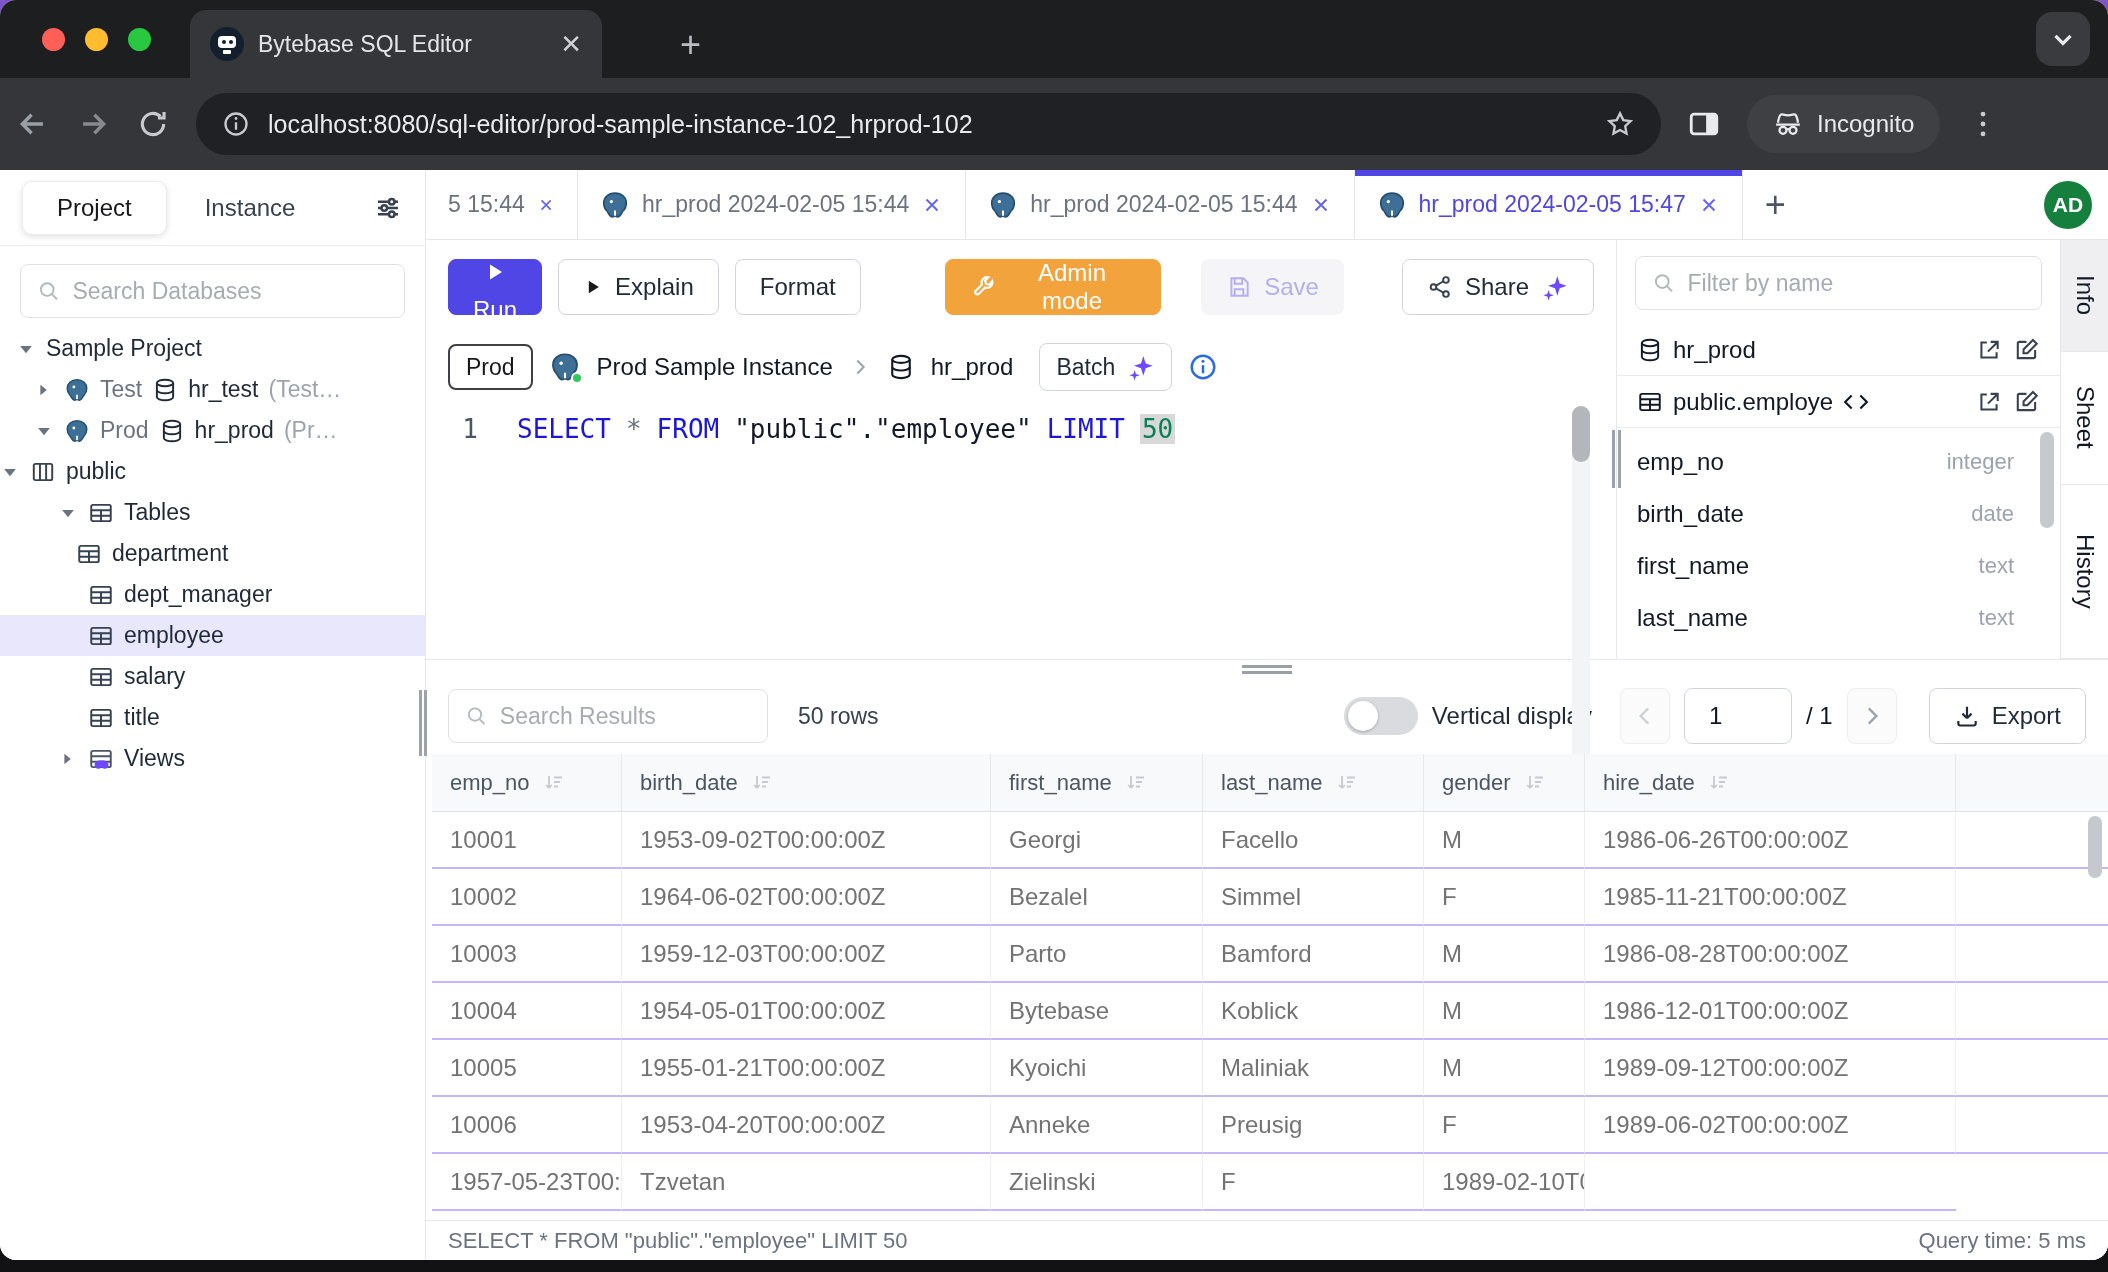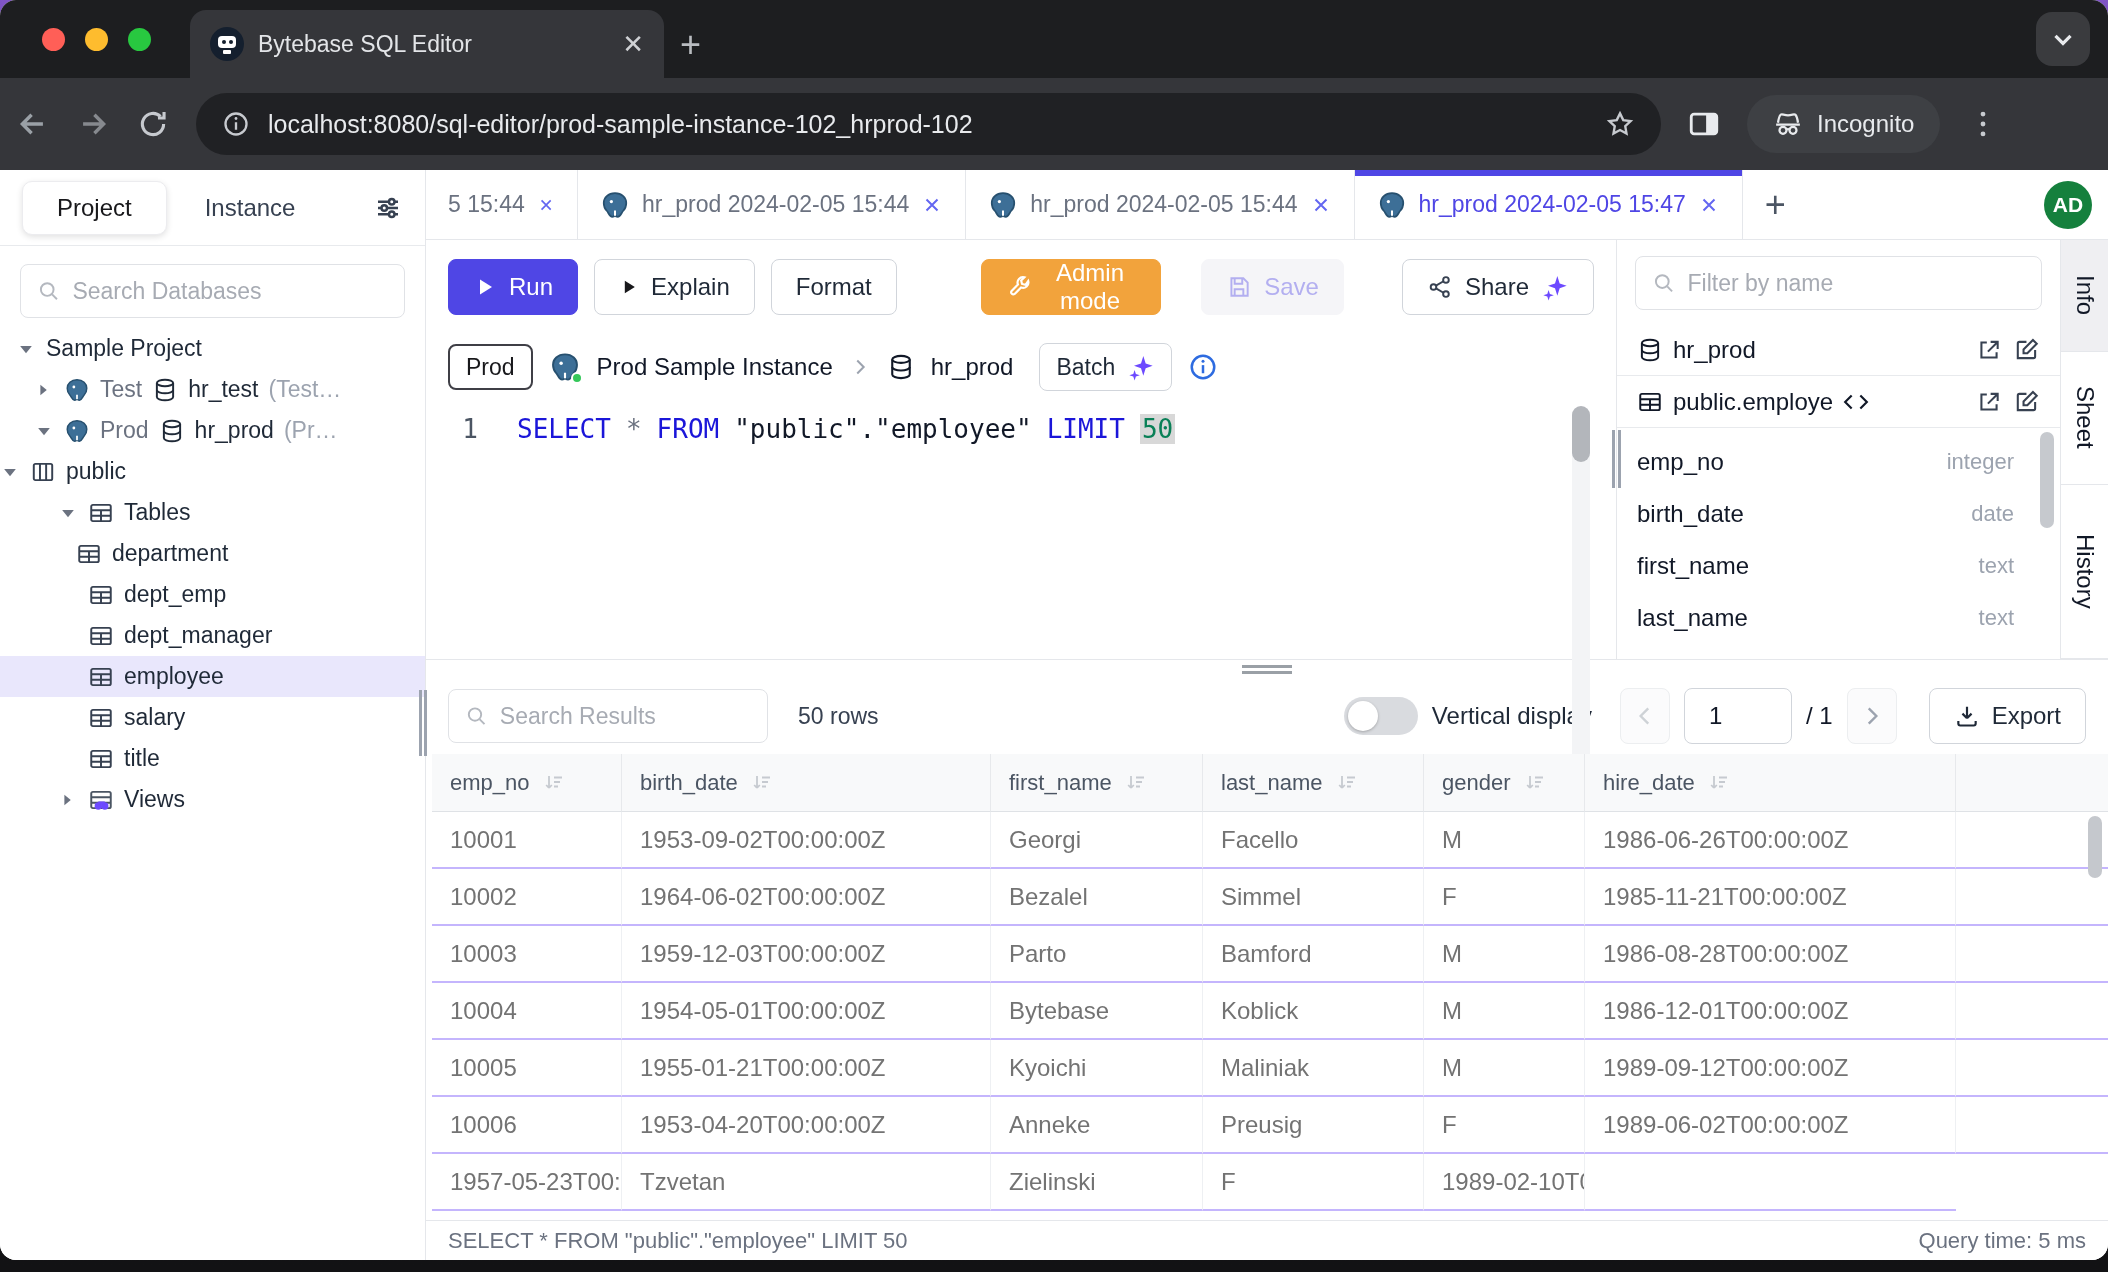--- a/index.html
+++ b/index.html
@@ -10,21 +10,21 @@
     position:relative; color:#1f2937;
   }
   .window { position:absolute; left:0; top:0; width:2108px; height:1260px;
     border-radius:16px; overflow:hidden; background:#fff; }
 
   
   .titlebar { height:78px; background:#1d1e20; position:relative; }
   .lights { position:absolute; left:42px; top:28px; display:flex; gap:20px; }
   .light { width:23px; height:23px; border-radius:50%; }
   .l-red{background:#ff5f57;} .l-yellow{background:#febc2e;} .l-green{background:#28c840;}
-  .btab { position:absolute; left:190px; top:10px; width:474px; height:68px;
+  .btab { position:absolute; left:190px; top:10px; width:412px; height:68px;
     background:#35363a; border-radius:16px 16px 0 0; display:flex; align-items:center; padding:0 20px; gap:14px; }
   .btab-title { color:#e3e5e8; font-size:23px; flex:1; white-space:nowrap; overflow:hidden; }
   .bb-logo { width:34px; height:34px; border-radius:50%; background:#141f2e; position:relative; flex:none; }
   .bb-logo:before { content:""; position:absolute; left:8px; top:9px; width:18px; height:12px; background:#fff; border-radius:4px; }
   .bb-logo:after { content:""; position:absolute; left:12px; top:13px; width:4px; height:4px; background:#141f2e; border-radius:50%; box-shadow:7px 0 0 #141f2e; }
   .bb-logo .base { position:absolute; left:13px; top:23px; width:8px; height:4px; background:#fff; border-radius:1px; }
   .chrome-x { color:#cfd1d4; font-size:26px; line-height:1; cursor:default; }
   .newtab { position:absolute; left:680px; top:24px; color:#b9bcc0; font-size:36px; font-weight:300; }
   .tabsearch { position:absolute; right:18px; top:12px; width:54px; height:54px; border-radius:16px;
     background:#3a3b3e; display:flex; align-items:center; justify-content:center; }
@@ -75,21 +75,21 @@
     font-size:21px; font-weight:bold; display:flex; align-items:center; justify-content:center;
     align-self:center; margin-right:16px; margin-left:auto; }
 
   .content { height:420px; display:flex; border-bottom:1px solid #e5e7eb; }
   .editor-col { flex:1; min-width:0; display:flex; flex-direction:column; position:relative;
     border-right:1px solid #e5e7eb; }
   .btnrow { height:94px; display:flex; align-items:center; padding:0 22px; }
   .btn { height:56px; border-radius:8px; display:flex; align-items:center; gap:12px;
     padding:0 24px; font-size:24px; border:1px solid #d1d5db; background:#fff; color:#1f2937; }
   .btn svg{flex:none;}
-  .btn-run { background:#4f46e5; border-color:#4f46e5; color:#fff; font-weight:500; }
+  .btn-run { background:#4f46e5; border-color:#4f46e5; color:#fff; font-weight:500;flex-direction:column; }
   .btn-admin { background:#f2a33c; border-color:#f2a33c; color:#fff; font-weight:500; }
   .btn-save { background:#f5f5f8; border-color:#f5f5f8; color:#b3aff0; }
   .gap16{width:16px;flex:none;} .gap84{width:84px;flex:none;} .gap40{width:40px;flex:none;} .gap58{width:58px;flex:none;}
   .crumbrow { height:66px; display:flex; align-items:center; gap:16px; padding:0 22px; }
   .envchip { border:2px solid #3f3f46; border-radius:8px; height:46px; padding:0 16px;
     display:flex; align-items:center; font-size:23px; color:#18181b; }
   .crumbtxt { font-size:24px; color:#111827; }
   .batchbtn { border:1px solid #d1d5db; border-radius:8px; height:48px; padding:0 16px;
     display:flex; align-items:center; gap:12px; font-size:23px; color:#1f2937; margin-left:10px; }
   .pgwrap { position:relative; width:32px; height:32px; flex:none; }
@@ -432,26 +432,20 @@
         <div class="trow" style="padding-left:76px">
           <svg class="ticon" viewBox="0 0 24 24" style="color:#374151">
               <use href="#i-table"></use>
             </svg>
           <span>department</span>
         </div>
         <div class="trow" style="padding-left:88px">
           <svg class="ticon" viewBox="0 0 24 24" style="color:#374151">
               <use href="#i-table"></use>
             </svg>
-          <span>dept_emp</span>
-        </div>
-        <div class="trow" style="padding-left:88px">
-          <svg class="ticon" viewBox="0 0 24 24" style="color:#374151">
-              <use href="#i-table"></use>
-            </svg>
           <span>dept_manager</span>
         </div>
         <div class="trow sel" style="padding-left:88px">
           <svg class="ticon" viewBox="0 0 24 24" style="color:#374151">
               <use href="#i-table"></use>
             </svg>
           <span>employee</span>
         </div>
         <div class="trow" style="padding-left:88px">
           <svg class="ticon" viewBox="0 0 24 24" style="color:#374151">

